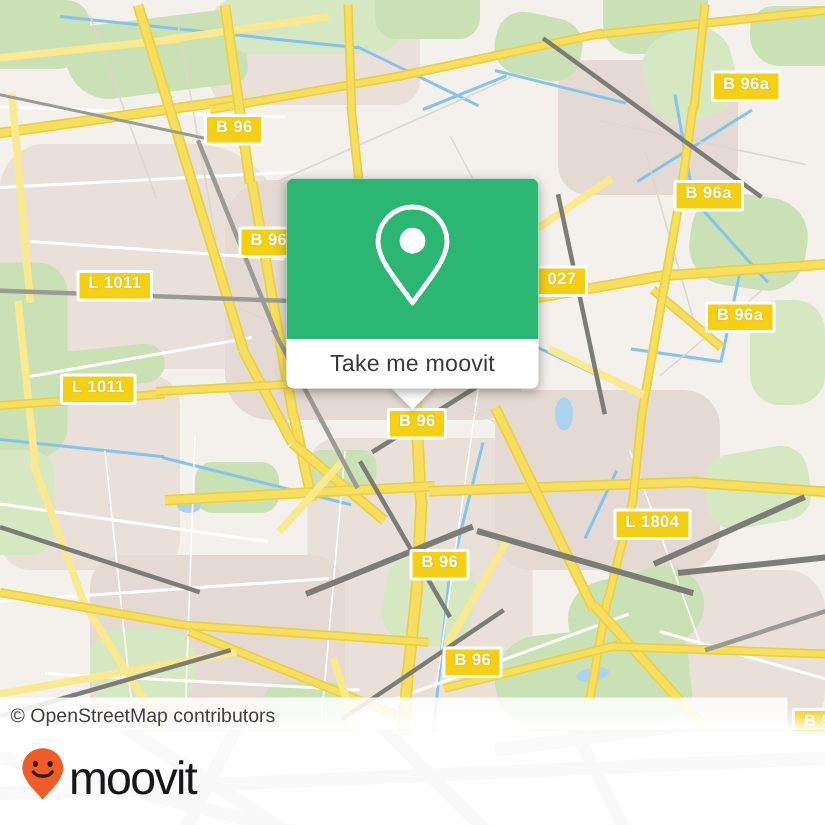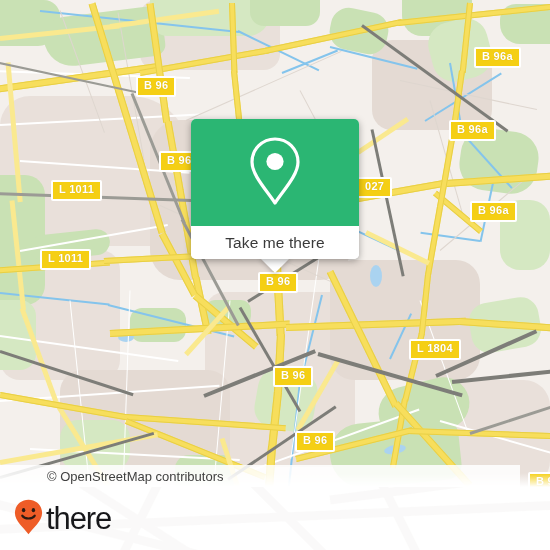--- a/index.html
+++ b/index.html
@@ -52,22 +52,22 @@
   .card-head{height:107px;background:#2bb673;display:flex;align-items:center;justify-content:center;}
   .card-foot{height:33px;display:flex;align-items:center;justify-content:center;
              background:#ffffff;}
   .card-foot-label{font-size:15.5px;color:#3a3a3a;letter-spacing:.1px;}
   .tail{position:absolute;left:259px;top:257px;width:0;height:0;
         border-left:16px solid transparent;border-right:16px solid transparent;
         border-top:16px solid #ffffff;z-index:59;
         filter:drop-shadow(0 2px 2px rgba(0,0,0,.20));}
 
   
-  .attrib{position:absolute;left:0;top:465px;height:22px;width:480px;
-          background:rgba(255,255,255,.86);z-index:45;display:flex;align-items:center;padding-left:40px;}
+  .attrib{position:absolute;left:0;top:465px;height:22px;width:525px;
+          background:rgba(255,255,255,.86);z-index:45;display:flex;align-items:center;}
   .attrib span{font-size:13px;color:#3f3f3f;padding-left:7px;}
 
   
   .footer{position:absolute;left:0;top:487px;width:550px;height:63px;
           background:#ffffff;overflow:hidden;}
   .footer-wm{position:absolute;left:0;top:-487px;width:550px;height:550px;
              opacity:.08;pointer-events:none;}
   .footer-inner{position:relative;height:63px;display:flex;align-items:center;
                 justify-content:space-between;padding:0 14px 0 14px;box-sizing:border-box;}
   .footer-title{font-size:17.5px;color:#1f1f1f;letter-spacing:.1px;white-space:nowrap;}
@@ -276,21 +276,21 @@
   <div class="card">
     <div class="card-head">
       <span>
         <svg width="58" height="72" viewBox="0 0 58 72" aria-hidden="true">
           <path d="M29 4 C16.3 4 6 14.3 6 27 C6 40 20 54.5 29 68 C38 54.5 52 40 52 27 C52 14.3 41.7 4 29 4 Z" fill="none" stroke="#ffffff" stroke-width="3.2" stroke-linejoin="round"></path>
           <circle cx="29" cy="26.5" r="8.6" fill="#ffffff"></circle>
         </svg>
       </span>
     </div>
     <div class="card-foot">
-      <span class="card-foot-label">Take me there</span>
+      <span class="card-foot-label">Take me moovit</span>
     </div>
   </div>
 
   <div class="footer">
     <svg class="footer-wm" viewBox="0 0 550 550">
       <g stroke="#c9c2bb" stroke-width="9" fill="none">
         <path d="M-20 500 L220 560"></path>
         <path d="M60 470 L200 560"></path>
         <path d="M160 480 L120 560"></path>
         <path d="M240 470 L330 560"></path>
@@ -302,18 +302,18 @@
     <div class="footer-inner">
       <div class="brand">
         <span>
           <svg width="29" height="36" viewBox="0 0 29 36" aria-hidden="true">
             <path d="M14.5 0.8 C6.8 0.8 0.9 6.6 0.9 14.1 C0.9 22.2 10.2 29.5 14.5 35.2 C18.8 29.5 28.1 22.2 28.1 14.1 C28.1 6.6 22.2 0.8 14.5 0.8 Z" fill="#ee5c27"></path>
             <ellipse cx="9.6" cy="11.2" rx="1.7" ry="2.1" fill="#2b1a12"></ellipse>
             <ellipse cx="19.4" cy="11.2" rx="1.7" ry="2.1" fill="#2b1a12"></ellipse>
             <path d="M8.2 16.6 C10.6 20.4 18.4 20.4 20.8 16.6" fill="none" stroke="#2b1a12" stroke-width="2.1" stroke-linecap="round"></path>
           </svg>
         </span>
-        <span class="brand-word">there</span>
+        <span class="brand-word">moovit</span>
       </div>
     </div>
   </div>
 
 </div>
 
 </body></html>

